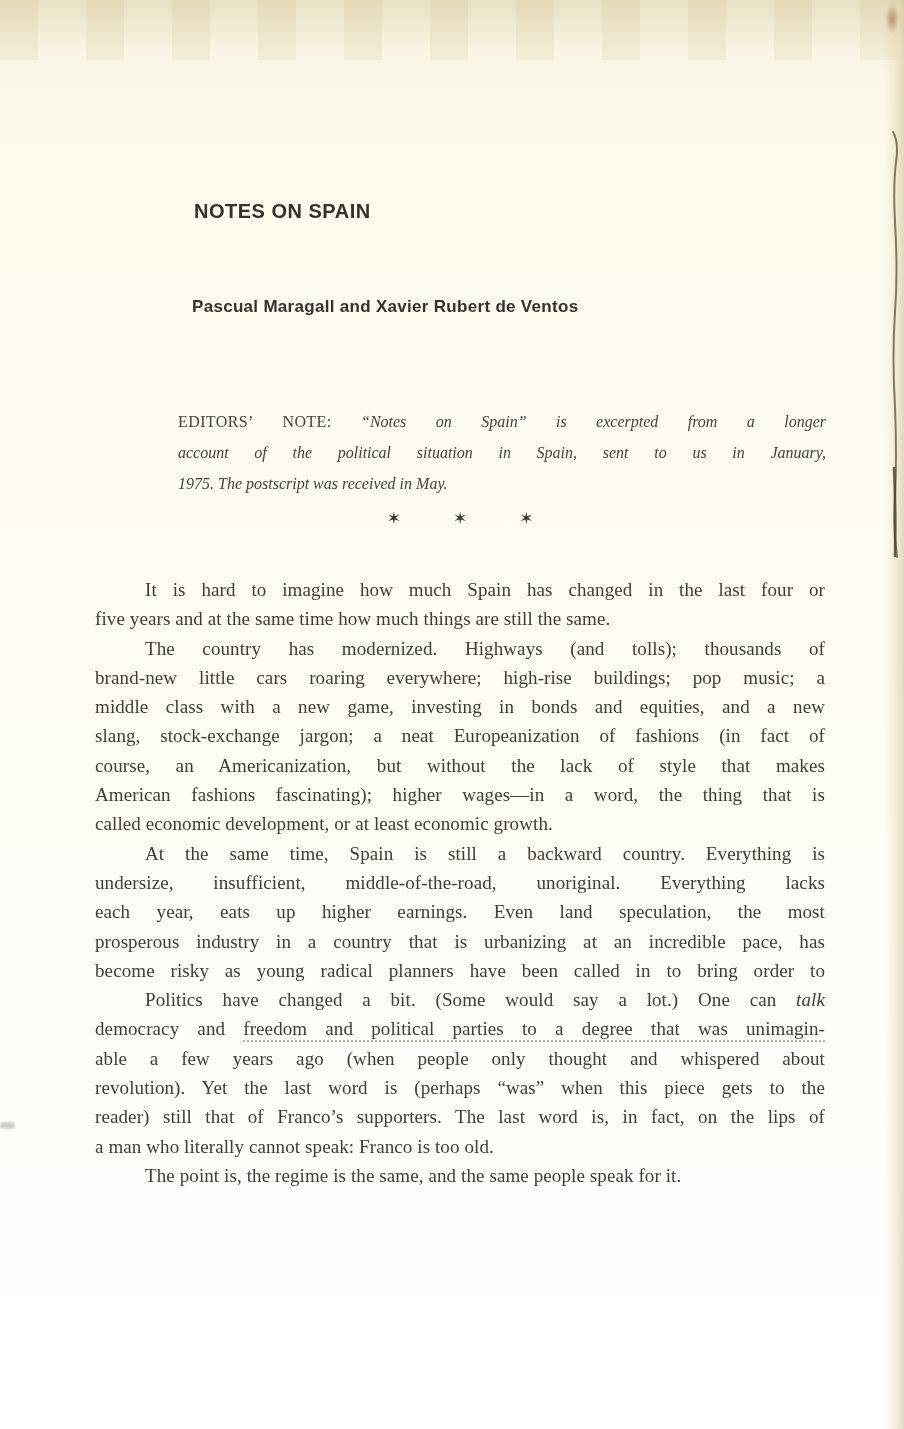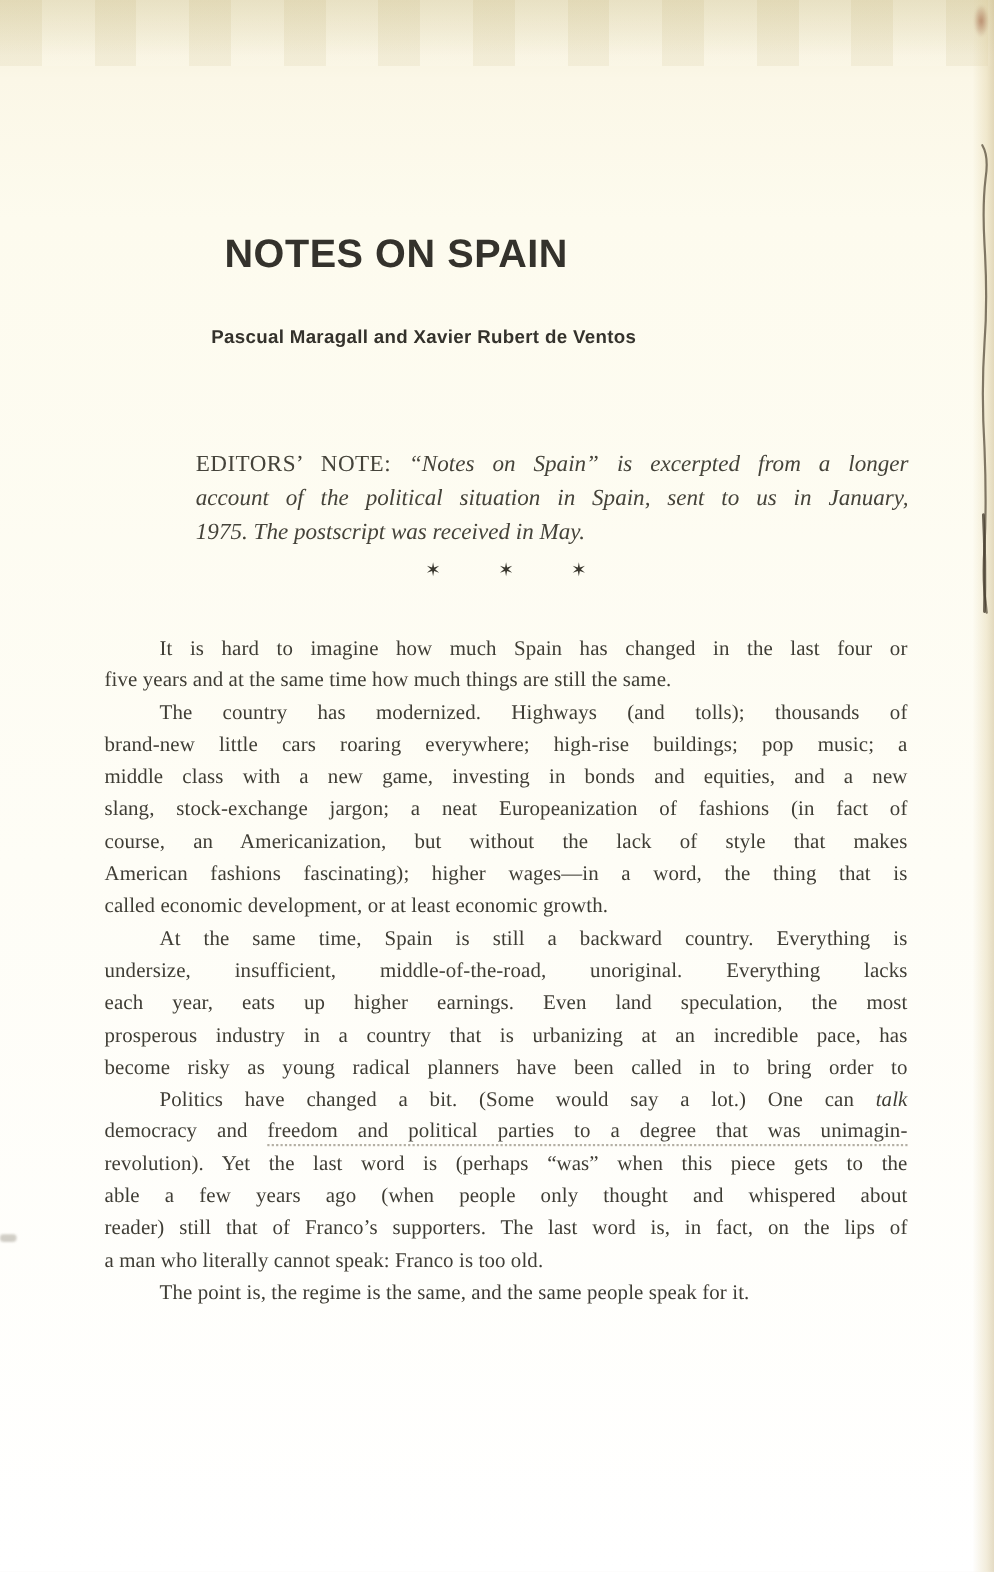--- a/index.html
+++ b/index.html
@@ -26,32 +26,32 @@
   .corner-smudge {
     position:absolute; right:5px; top:4px; width:14px; height:30px;
     background: radial-gradient(ellipse at center, rgba(148,78,50,0.55), rgba(148,78,50,0) 70%);
     filter: blur(1px);
   }
   .left-edge-mark {
     position:absolute; left:0; top:1122px; width:15px; height:7px;
     background:#c9c6bd; border-radius:3px; filter:blur(1px); opacity:.85;
   }
   .page-title {
-    position:absolute; left:192px; top:198px; margin:12px;
+    position:absolute; left:192px; top:198px; margin:2px;
     font-family:"Liberation Sans","DejaVu Sans",sans-serif;
-    font-weight:700; font-size:36px; letter-spacing:.5px; color:#34322c;
+    font-weight:700; font-size:20px; letter-spacing:.5px; color:#34322c;
   }
   .authors-line {
     position:absolute; left:192px; top:297px; margin:0;
     font-family:"Liberation Sans","DejaVu Sans",sans-serif;
     font-weight:700; font-size:17px; letter-spacing:.3px; color:#34322c;
   }
   .editors-note {
     position:absolute; left:178px; top:406px; width:648px;
-    font-size:21px; line-height:31px; color:#45433a;
+    font-size:16px; line-height:31px; color:#45433a;
   }
   .editors-note .en-line.just { text-align:justify; text-align-last:justify; }
   .en-label { font-style:normal; letter-spacing:.4px; }
   .i { font-style:italic; }
   .stars {
     position:absolute; left:95px; top:508px; width:730px;
     display:flex; justify-content:center; gap:52px;
     font-size:17px; color:#3a382f;
   }
   .article-body {
@@ -121,22 +121,22 @@
       <div class="line">undersize, insufficient, middle-of-the-road, unoriginal. Everything lacks</div>
       <div class="line">each year, eats up higher earnings. Even land speculation, the most</div>
       <div class="line">prosperous industry in a country that is urbanizing at an incredible pace, has</div>
       <div class="line">become risky as young radical planners have been called in to bring order to</div>
     <p></p>
 
     <p>
       </p>
       <div class="line first"><span>Politics have changed a bit. (Some would say a lot.) One can</span> <span class="i">talk</span></div>
       <div class="line"><span>democracy and</span> <span class="dotted-u">freedom and political parties to a degree that was unimagin-</span></div>
+      <div class="line">able a few years ago (when people only thought and whispered about</div>
       <div class="line">revolution). Yet the last word is (perhaps “was” when this piece gets to the</div>
-      <div class="line">able a few years ago (when people only thought and whispered about</div>
       <div class="line">reader) still that of Franco’s supporters. The last word is, in fact, on the lips of</div>
       <div class="line last">a man who literally cannot speak: Franco is too old.</div>
     <p></p>
 
     <p>
       </p>
       <div class="line first last">The point is, the regime is the same, and the same people speak for it.</div>
     <p></p>
 
   </div>

